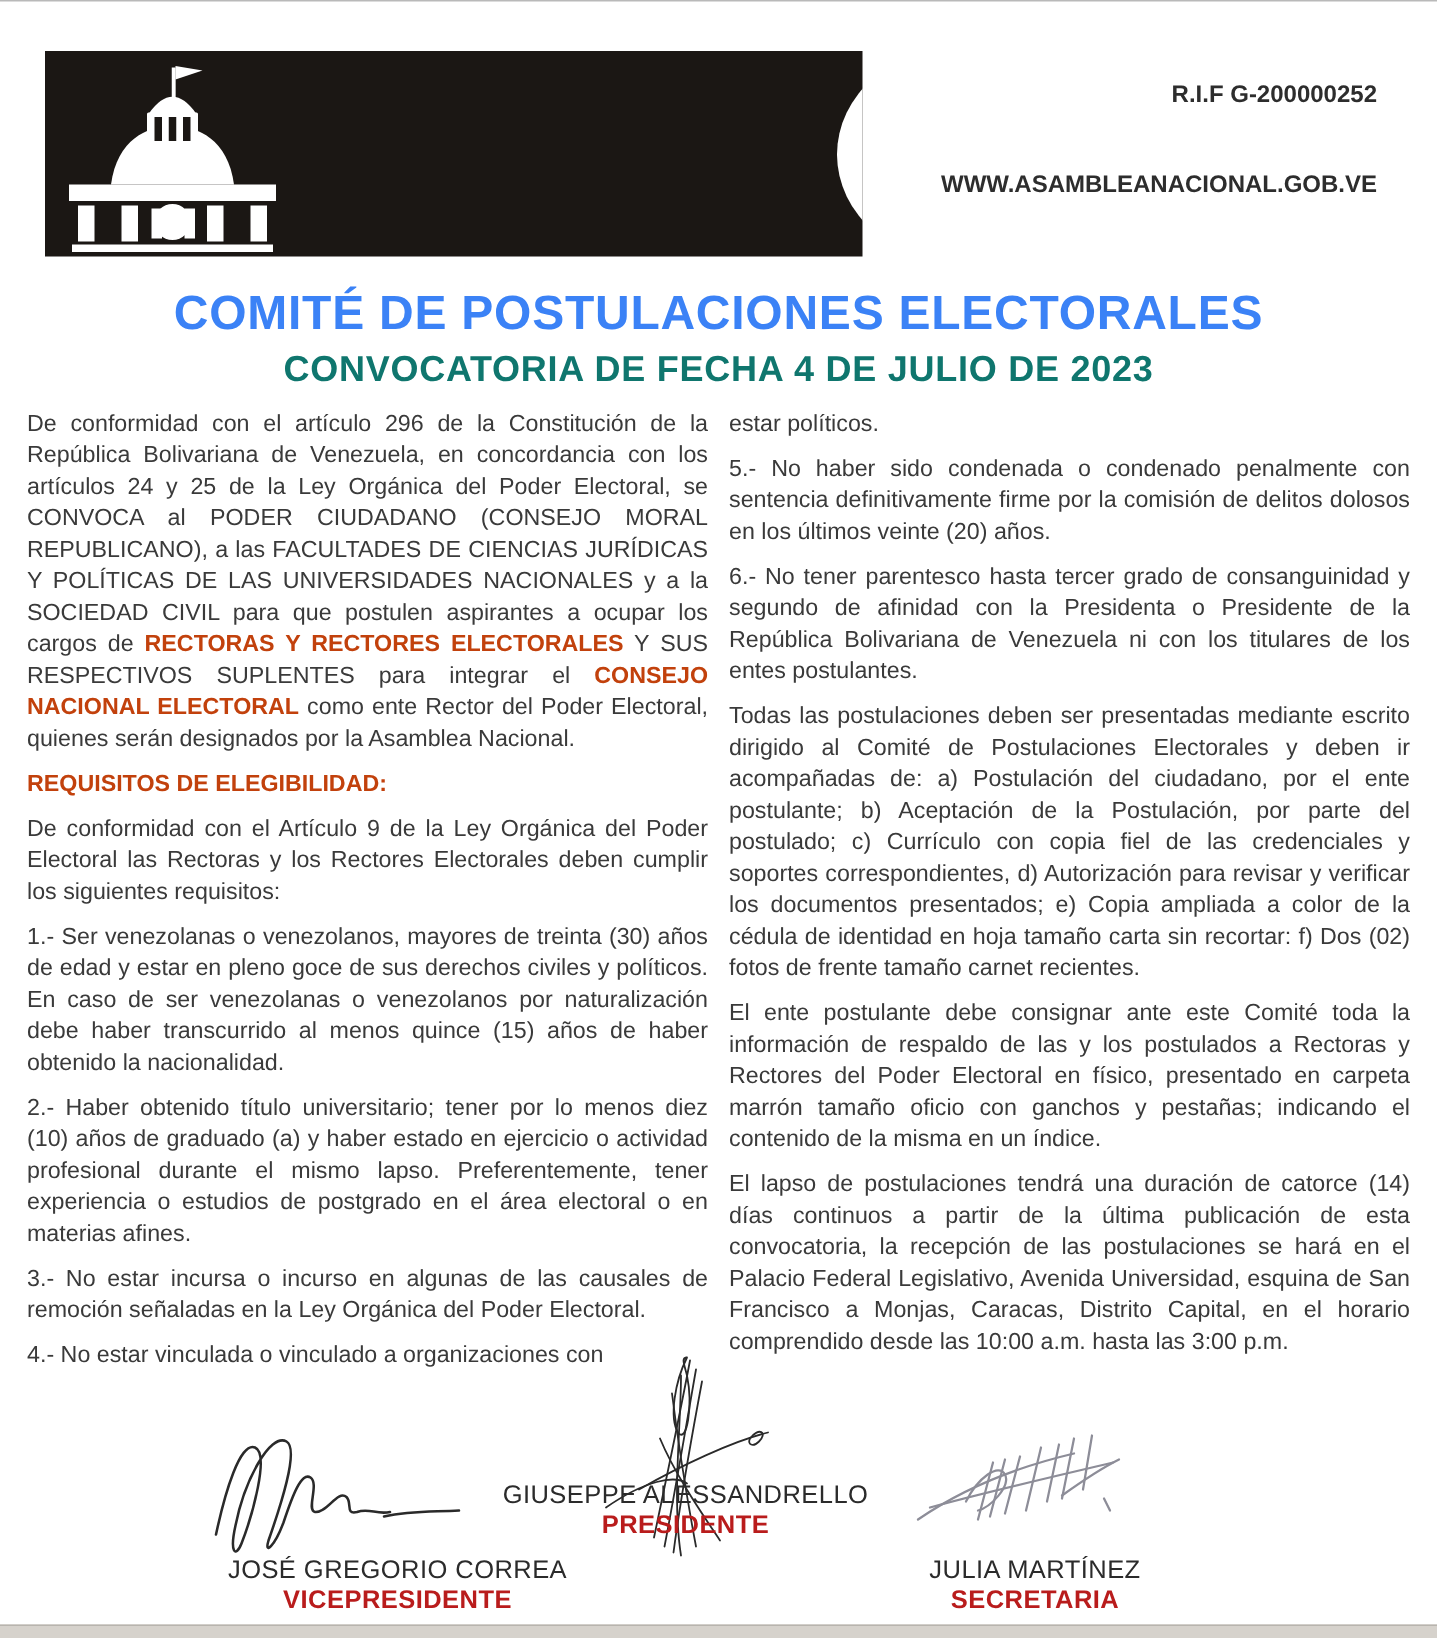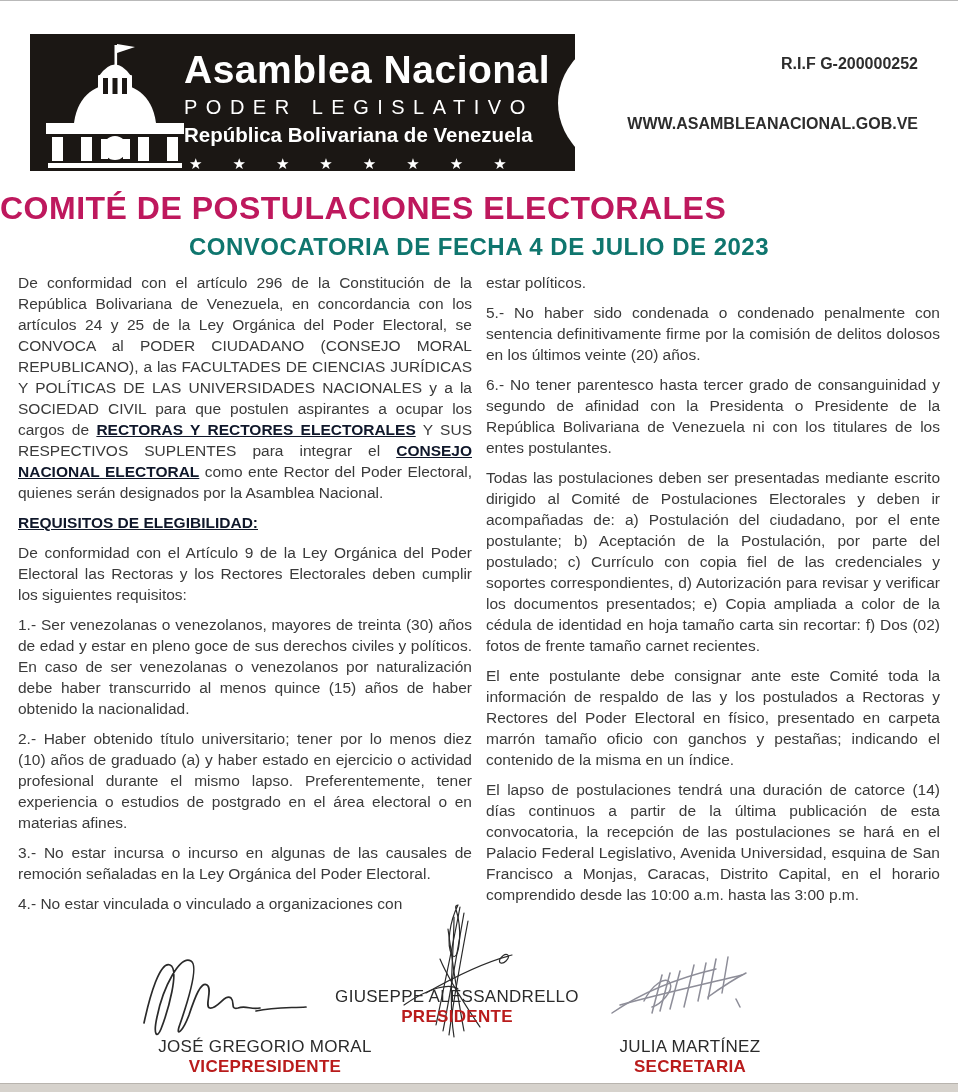--- a/index.html
+++ b/index.html
@@ -20,32 +20,32 @@
   .logo { position:absolute; left:10px; top:5px; }
   .banner-text { position:absolute; left:154px; top:16px; width:360px; color:#ffffff; }
   .bt-title { font-size:39px; font-weight:bold; line-height:1.02; letter-spacing:0.5px; white-space:nowrap; }
   .bt-sub   { font-size:20px; letter-spacing:8.5px; margin-top:6px; white-space:nowrap; }
   .bt-country { font-size:20.5px; font-weight:bold; margin-top:4px; white-space:nowrap; }
   .bt-stars { font-size:15px; letter-spacing:30px; margin-top:8px; padding-left:5px; white-space:nowrap; }
   .hdr-rif { position:absolute; top:54px; right:40px; font-size:16px; font-weight:bold; color:#2d2d2d; }
   .hdr-web { position:absolute; top:114px; right:40px; font-size:16px; font-weight:bold; color:#2d2d2d; }
   
   .doc-title {
-    position:absolute; top:189px; left:0; width:100%; text-align:left;
-    font-size:32px; font-weight:bold; color:#be185d; letter-spacing:0.5px;
+    position:absolute; top:189px; left:0; width:100%; text-align:center;
+    font-size:32px; font-weight:bold; color:#3b82f6; letter-spacing:0.5px;
   }
   .doc-subtitle {
     position:absolute; top:232px; left:0; width:100%; text-align:center;
     font-size:24px; font-weight:bold; color:#0f766e; letter-spacing:0.5px;
   }
   
   .columns { position:absolute; top:271px; left:18px; width:922px; display:flex; gap:14px; }
   .col { flex:1; font-size:15.5px; line-height:21px; text-align:justify; color:#3a3a3a; }
   .col p { margin:0 0 9px 0; }
-  .col p b { color:#0f172a;text-decoration:underline; }
+  .col p b { color:#c2410c; }
   .col p.heading { font-weight:bold; color:#2c2c2c; text-align:left; }
   
   .sig-block { position:absolute; width:300px; text-align:center; }
   .sig-name { font-size:17px; color:#2b2b2b; letter-spacing:0.3px; white-space:nowrap;text-align:center; }
   .sig-role { font-size:17px; font-weight:bold; color:#b91c1c; letter-spacing:0.3px; }
   .sig-left-block   { left:115px; top:1036px; }
   .sig-center-block { left:307px; top:986px;  }
   .sig-right-block  { left:540px; top:1036px; }
   .sig-art { position:absolute; }
   .sig-art-left   { left:138px; top:950px; }
@@ -79,26 +79,20 @@
         <rect x="98" y="98" width="11" height="24"></rect>
         <rect x="127" y="98" width="11" height="24"></rect>
         <rect x="8" y="124" width="134" height="5"></rect>
       </g>
       <g fill="#1b1714">
         <rect x="63" y="39" width="5" height="16"></rect>
         <rect x="72.5" y="39" width="5" height="16"></rect>
         <rect x="82" y="39" width="5" height="16"></rect>
       </g>
     </svg>
-    <div class="banner-text">
-      <div class="bt-title">Asamblea Nacional</div>
-      <div class="bt-sub">PODER LEGISLATIVO</div>
-      <div class="bt-country">República Bolivariana de Venezuela</div>
-      <div class="bt-stars">★★★★★★★★</div>
-    </div>
     <div class="banner-curve"></div>
   </div>
 
   <div class="hdr-rif">R.I.F G-200000252</div>
   <div class="hdr-web">WWW.ASAMBLEANACIONAL.GOB.VE</div>
 
   <div class="doc-title">COMITÉ DE POSTULACIONES ELECTORALES</div>
   <div class="doc-subtitle">CONVOCATORIA DE FECHA 4 DE JULIO DE 2023</div>
 
   <div class="columns">
@@ -158,21 +152,21 @@
       <path d="M100,50 C114,40 126,32 138,26"></path>
       <path d="M128,52 L132,60"></path>
     </g>
   </svg>
 
   <div class="sig-block sig-center-block">
     <div class="sig-name">GIUSEPPE ALESSANDRELLO</div>
     <div class="sig-role">PRESIDENTE</div>
   </div>
   <div class="sig-block sig-left-block">
-    <div class="sig-name">JOSÉ GREGORIO MORAL</div>
+    <div class="sig-name">JOSÉ GREGORIO CORREA</div>
     <div class="sig-role">VICEPRESIDENTE</div>
   </div>
   <div class="sig-block sig-right-block">
     <div class="sig-name">JULIA MARTÍNEZ</div>
     <div class="sig-role">SECRETARIA</div>
   </div>
 
   <div class="bottom-bar"></div>
 </div>
 

